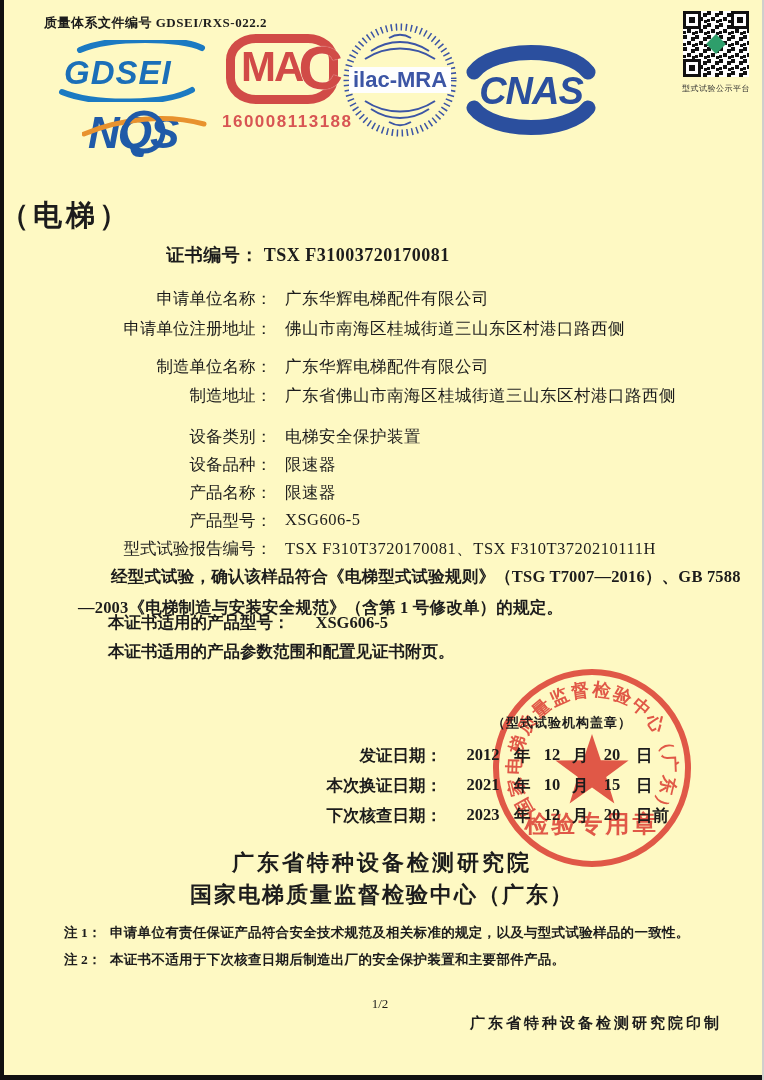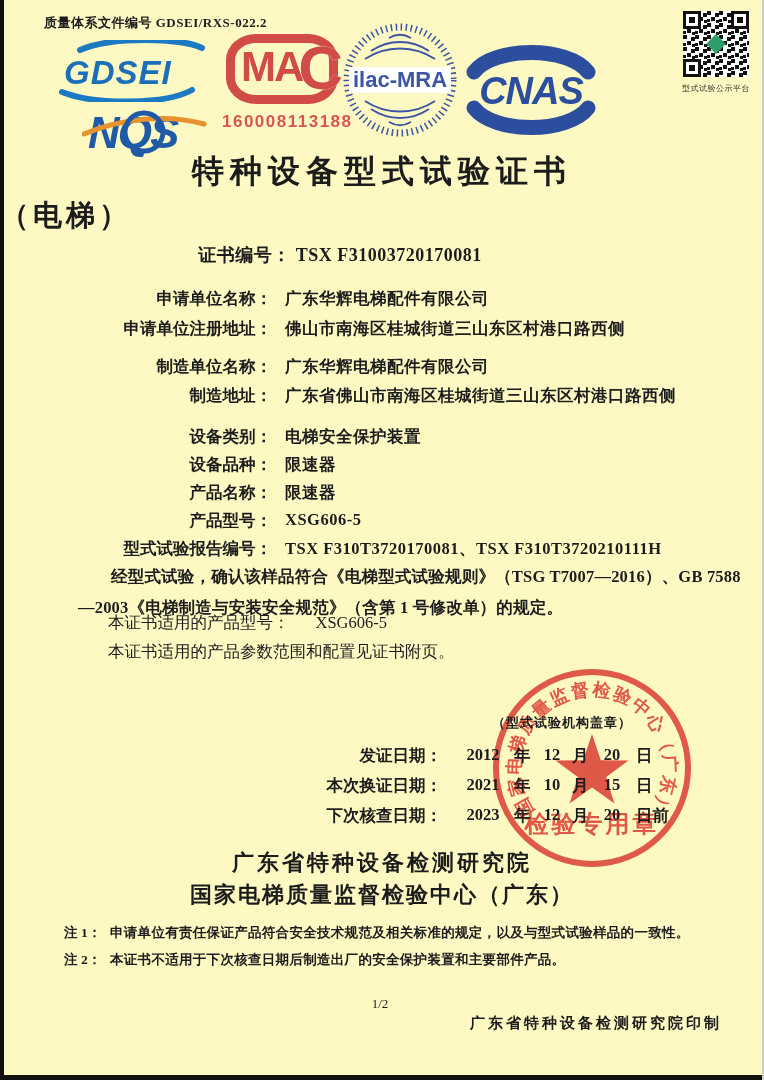--- a/index.html
+++ b/index.html
@@ -40,31 +40,31 @@
 
   .qr-box { left:682px; top:11px; width:68px; text-align:center; }
   .qr-caption { margin-top:2px; font-size:8px; letter-spacing:.5px; color:#333; }
 
   
   .title1 { left:0; top:150px; width:764px; text-align:center; font-size:32px;
     font-weight:bold; letter-spacing:6px; }
   .title2 { left:0; top:196px; width:764px; font-size:29px;
     font-weight:bold; letter-spacing:4px; }
   .certno { left:0; top:243px; width:616px; text-align:center; font-size:18px;
-    font-weight:bold; letter-spacing:.5px;margin-left:32px; }
-
-  
-  .frow { position:absolute; left:0; width:764px; height:24px; font-size:16.5px; font-weight:bold; }
+    font-weight:bold; letter-spacing:.5px; }
+
+  
+  .frow { position:absolute; left:0; width:764px; height:24px; font-size:16.5px; font-weight:normal; }
   .frow .lab { position:absolute; left:0; width:272px; text-align:right; }
   .frow .val { position:absolute; left:285px; letter-spacing:.5px; }
 
   .statement { left:78px; top:562px; width:664px; font-size:16.5px; font-weight:bold;
     line-height:1.85; text-indent:2em; letter-spacing:.2px; }
 
-  .apply-row { position:absolute; left:108px; font-size:16.5px; font-weight:normal; }
+  .apply-row { position:absolute; left:108px; font-size:16.5px; font-weight:bold; }
   .apply-row .gap { display:inline-block; width:26px; }
 
   
   .stamp-hint { left:492px; top:714px; font-size:13px; font-weight:bold; letter-spacing:1px; z-index:3; }
   .stamp { left:490px; top:666px; width:204px; height:204px; z-index:2; opacity:.88; }
 
   .drow { position:absolute; left:0; width:764px; font-size:16.5px; font-weight:bold; z-index:3; }
   .drow .dlab { position:absolute; left:210px; width:232px; text-align:right; }
   .drow .yr { position:absolute; left:458px; width:50px; text-align:center; }
   .drow .u1 { position:absolute; left:514px; }
@@ -169,21 +169,20 @@
       <g>
           <rect x="0" y="48" width="18" height="18" fill="#111"></rect>
           <rect x="3" y="51" width="12" height="12" fill="#fff"></rect>
           <rect x="6" y="54" width="6" height="6" fill="#111"></rect>
         </g>
       <rect x="26" y="26" width="14" height="14" fill="#2e9e6b" transform="rotate(45 33 33)"></rect>
     </svg>
     <div class="qr-caption">型式试验公示平台</div>
   </div>
 
-  <div class="abs title1">特种设备型式试验证书</div>
   <div class="abs title2">（电梯）</div>
   <div class="abs certno">证书编号：  TSX F31003720170081</div>
 
   <div class="frow" style="top:288px">
     <span class="lab">申请单位名称：</span>
     <span class="val">广东华辉电梯配件有限公司</span>
   </div>
   <div class="frow" style="top:318px">
     <span class="lab">申请单位注册地址：</span>
     <span class="val">佛山市南海区桂城街道三山东区村港口路西侧</span>

